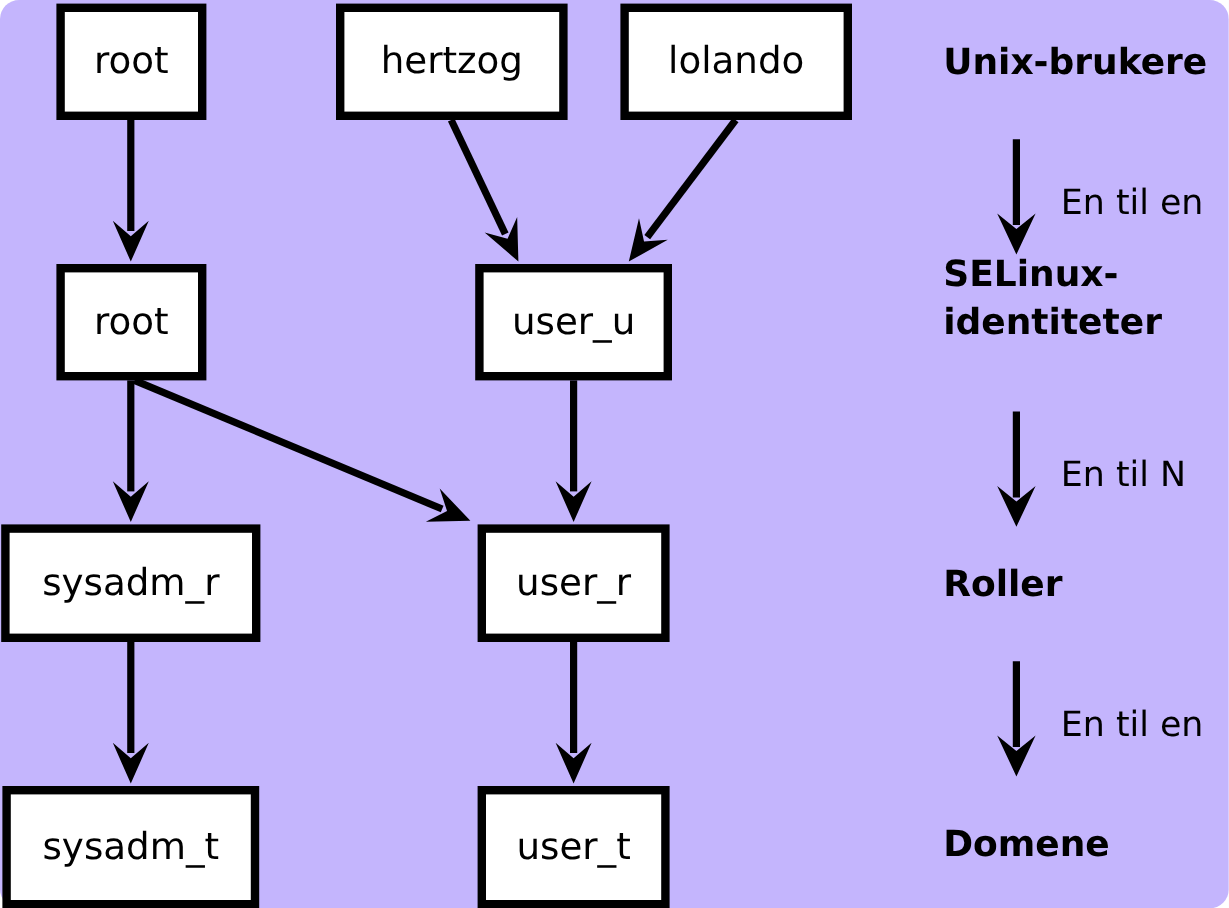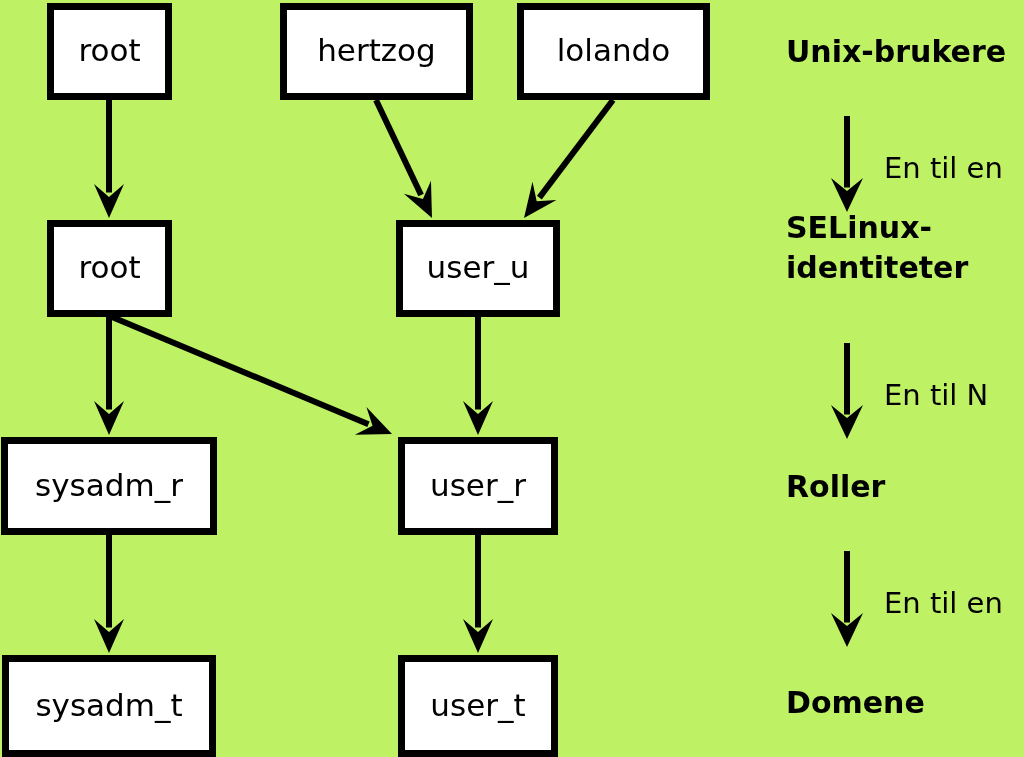--- a/index.html
+++ b/index.html
@@ -10,21 +10,22 @@
   body {
     width: 1024px;
     height: 757px;
     overflow: hidden;
     font-family: "DejaVu Sans", sans-serif;
   }
   #diagram-root {
     position: relative;
     width: 1024px;
     height: 757px;
-    background: #bef264;
+    background: #c4b5fd;
+    border-radius: 16px;
   }
   svg.canvas {
     display: block;
     width: 1024px;
     height: 757px;
   }
   .node-box {
     fill: #ffffff;
     stroke: #000000;
     stroke-width: 7;

